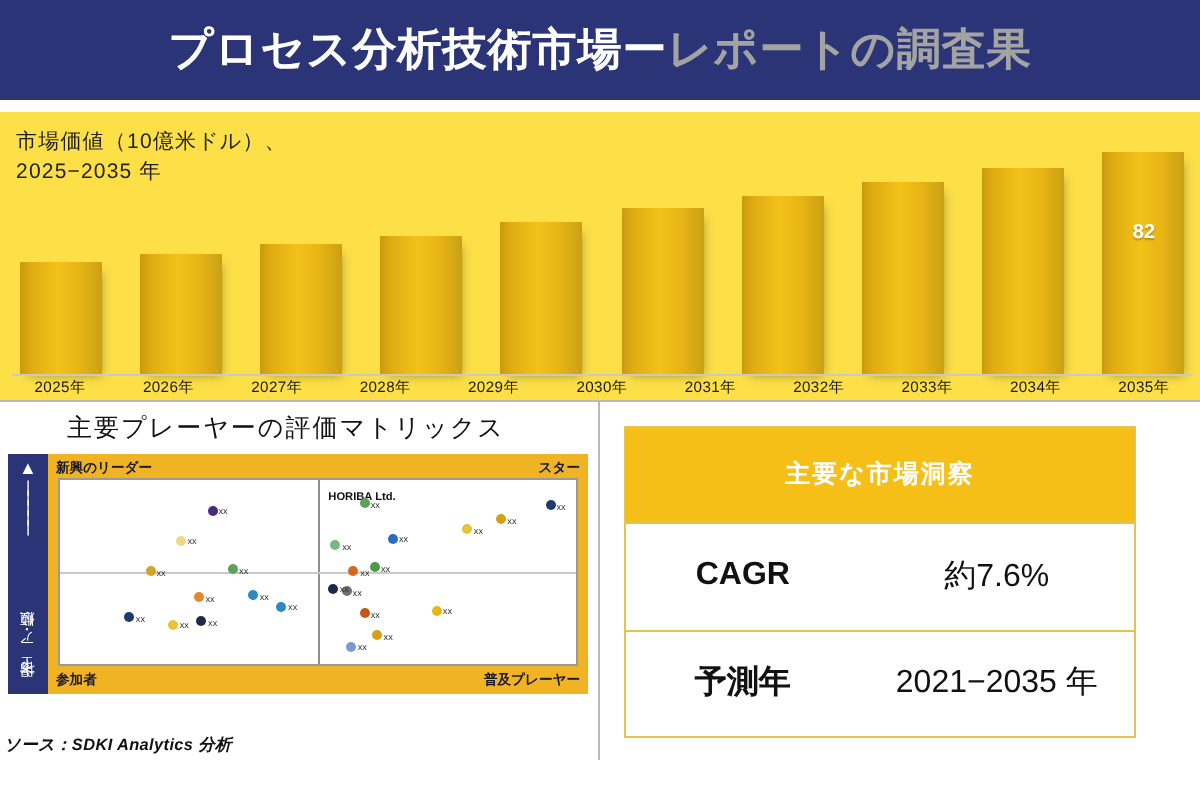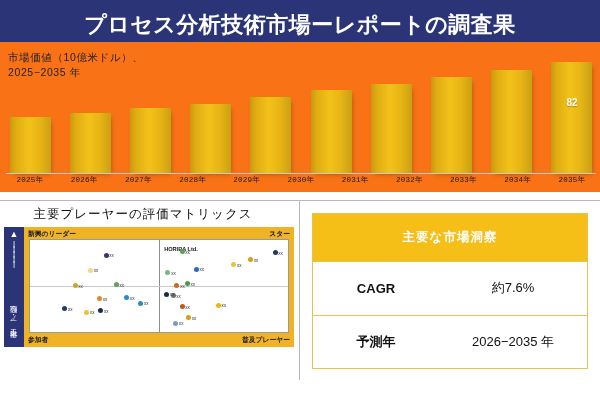--- a/index.html
+++ b/index.html
@@ -20,27 +20,27 @@
     position: absolute; left: 0; top: 0;
     width: 600px; height: 50px;
     background: #2b3477;
     display: flex; align-items: center; justify-content: center;
   }
   .header-title {
     font-size: 22px; font-weight: bold;
     letter-spacing: 0.5px; white-space: nowrap;
   }
   .title-white { color: #ffffff; }
-  .title-gold  { color: #ffffff; }
+  .title-gold  { color: #a3a3a3; }
 
   
   .chart-area {
-    position: absolute; left: 0; top: 42px;
+    position: absolute; left: 0; top: 56px;
     width: 600px; height: 150px;
-    background: #f97316;
+    background: #fde047;
   }
   .chart-subtitle {
     position: absolute; left: 8px; top: 8px;
     font-size: 10.5px; color: #222; line-height: 1.45;
     letter-spacing: 0.6px; white-space: pre-line;
   }
   .bars {
     position: absolute; left: 8px; right: 6px; bottom: 19px;
     height: 122px;
     display: flex; align-items: flex-end; justify-content: space-between;
@@ -64,21 +64,21 @@
     position: absolute; top: 32%;
     text-shadow: 0 1px 1px rgba(0,0,0,0.25);
   }
   .axis-line {
     position: absolute; left: 6px; right: 4px; bottom: 18px;
     height: 1px; background: #c9c9c9;
   }
   .x-labels {
     position: absolute; left: 8px; right: 6px; bottom: 2px;
     height: 15px;
-    display: flex; justify-content: space-between; font-family: Liberation Mono, monospace;
+    display: flex; justify-content: space-between;
   }
   .x-label {
     width: 44px; text-align: center;
     font-size: 7.6px; color: #1a1a1a; letter-spacing: 0.2px;
   }
 
   
   .matrix-panel {
     position: absolute; left: 0; top: 200px;
     width: 300px; height: 180px;
@@ -172,33 +172,33 @@
 
   
   .insights-panel {
     position: absolute; left: 300px; top: 200px;
     width: 300px; height: 180px;
     background: #ffffff;
     border-top: 1px solid #b9b9b9;
   }
   .insights-table {
     position: absolute; left: 12px; top: 12px;
-    width: 276px; height: 156px;
+    width: 256px; height: 156px;
     border: 1px solid #e3c352;
     border-collapse: collapse;
   }
   .ins-header {
     background: #f5bf17; color: #ffffff;
     height: 36px; text-align: center;
     font-size: 12.5px; font-weight: bold; letter-spacing: 1px;
   }
   .ins-row { height: 40px; }
   .ins-row td {
     border-top: 1px solid #e3c352;
-    font-size: 13px; color: #111;
+    font-size: 16px; color: #111;
   }
   .ins-key   { width: 46%; text-align: center; font-weight: bold; }
   .ins-value { width: 54%; text-align: center; }
 
   
   .footer {
     position: absolute; left: 0; top: 380px;
     width: 600px; height: 20px;
     background: #2b3477;
     display: flex; align-items: center; justify-content: center;
@@ -338,36 +338,37 @@
             <span class="dot-lbl" style="left: 62.7%; top: 82.5%;">xx</span>
             <div class="dot" style="left: 55.5%; top: 88%; background: rgb(122, 154, 208);"></div>
             <span class="dot-lbl" style="left: 57.7%; top: 88.5%;">xx</span>
             <div class="dot" style="left: 42%; top: 66%; background: rgb(43, 139, 191);"></div>
             <span class="dot-lbl" style="left: 44.2%; top: 66.5%;">xx</span>
           </div>
       </div>
     </div>
 
 
+    <div class="source-note">ソース：SDKI Analytics 分析</div>
   </div>
 
   <div class="insights-panel">
     <table class="insights-table">
       <tbody>
         <tr>
           <td class="ins-header" colspan="2">主要な市場洞察</td>
         </tr>
       </tbody>
       <tbody id="ins-body">
           <tr class="ins-row">
             <td class="ins-key">CAGR</td>
             <td class="ins-value">約7.6%</td>
           </tr>
           <tr class="ins-row">
             <td class="ins-key">予測年</td>
-            <td class="ins-value">2026−2035 年</td>
+            <td class="ins-value">2021−2035 年</td>
           </tr>
         </tbody>
     </table>
   </div>
 
 
 </div>
 
 </body></html>

